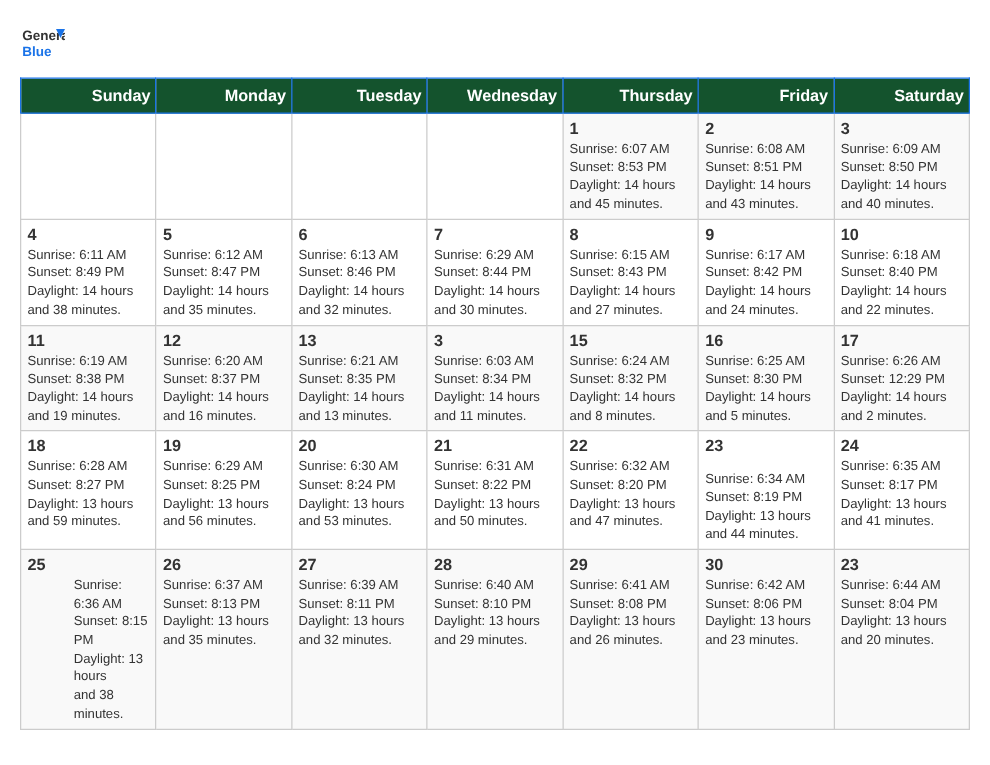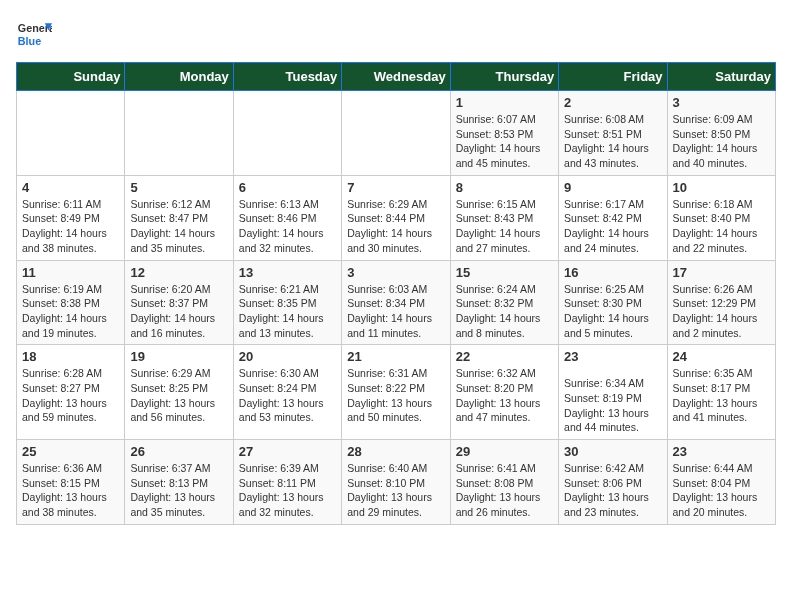--- a/index.html
+++ b/index.html
@@ -289,21 +289,21 @@
           <span class="day-number">24</span>
           <div class="day-info" style="white-space: pre-line;">Sunrise: 6:35 AM
 Sunset: 8:17 PM
 Daylight: 13 hours
 and 41 minutes.</div>
         </td>
       </tr>
       <tr>
         <td>
           <span class="day-number">25</span>
-          <div class="day-info" style="white-space: pre-line;">Sunrise: 6:36 AM
+          <div class="day-info" style="white-space: pre-line; margin-left: 37px;">Sunrise: 6:36 AM
 Sunset: 8:15 PM
 Daylight: 13 hours
 and 38 minutes.</div>
         </td>
         <td>
           <span class="day-number">26</span>
           <div class="day-info" style="white-space: pre-line;">Sunrise: 6:37 AM
 Sunset: 8:13 PM
 Daylight: 13 hours
 and 35 minutes.</div>

